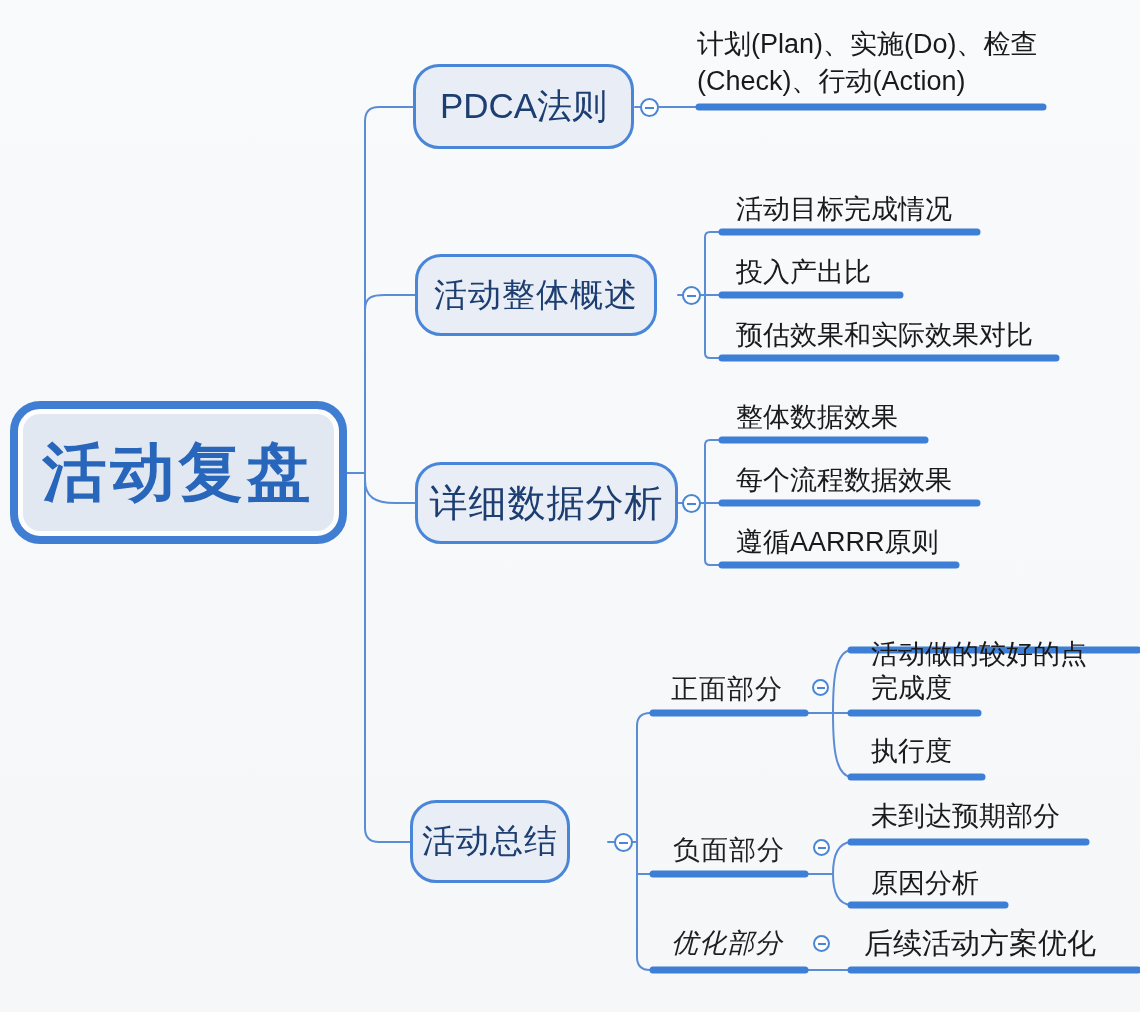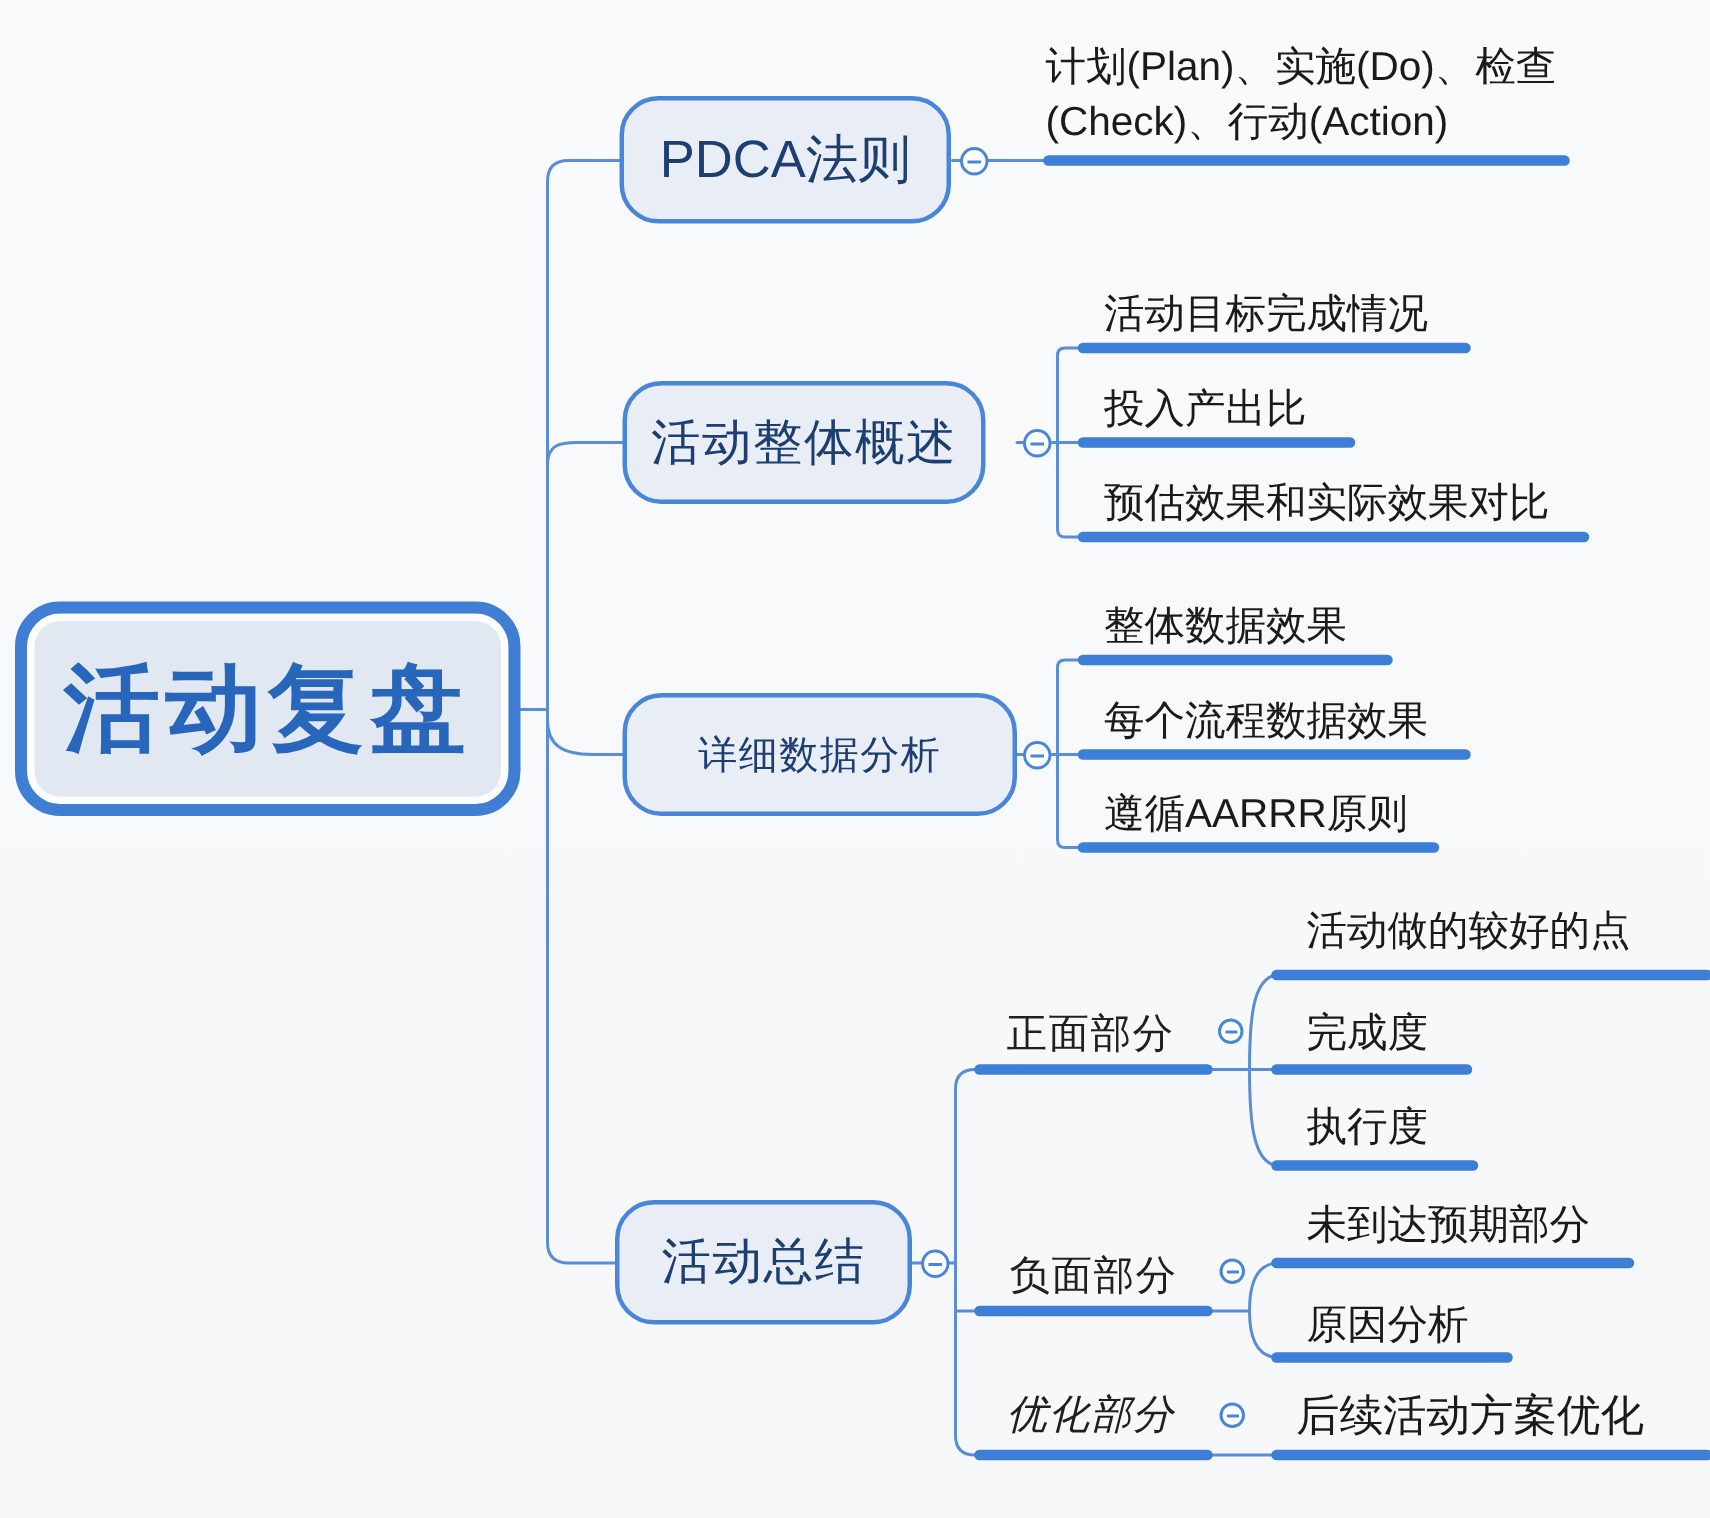--- a/index.html
+++ b/index.html
@@ -22,22 +22,22 @@
     box-sizing:border-box;
   }
   
   .branch-node{
     position:absolute;background:#e9edf6;border:3px solid #4a86d8;border-radius:26px;
     display:flex;align-items:center;justify-content:center;
     color:#1d3e70;box-sizing:border-box;
   }
   .bn-pdca{left:413px;top:64px;width:221px;height:85px;font-size:35px;}
   .bn-overview{left:415px;top:254px;width:242px;height:82px;font-size:33px;letter-spacing:1px;}
-  .bn-data{left:415px;top:462px;width:263px;height:82px;font-size:26px;letter-spacing:1px;}
-  .bn-summary{left:410px;top:800px;width:198px;height:83px;font-size:33px;letter-spacing:1px;}
+  .bn-data{left:415px;top:462px;width:263px;height:82px;font-size:38px;letter-spacing:1px;}
+  .bn-summary{left:410px;top:800px;width:160px;height:83px;font-size:33px;letter-spacing:1px;}
 
   
   .toggle{
     position:absolute;background:#ffffff;border:2px solid #4a86d8;border-radius:50%;
     display:flex;align-items:center;justify-content:center;box-sizing:border-box;
     cursor:pointer;
   }
   .toggle::after{content:"";width:9px;height:2px;background:#4a86d8;}
   .toggle.big{width:19px;height:19px;}
   .toggle.small{width:17px;height:17px;}
@@ -125,21 +125,21 @@
   <div class="leaf-label" style="left:736px;top:317px;">预估效果和实际效果对比</div>
 
   <div class="leaf-label" style="left:736px;top:399px;">整体数据效果</div>
   <div class="leaf-label" style="left:736px;top:462px;">每个流程数据效果</div>
   <div class="leaf-label" style="left:736px;top:524px;">遵循AARRR原则</div>
 
   <div class="sub-label" style="left:671px;top:671px;">正面部分</div>
   <div class="sub-label" style="left:673px;top:832px;">负面部分</div>
   <div class="sub-label" style="left:671px;top:925px;font-style:italic;">优化部分</div>
 
-  <div class="leaf-label" style="left:871px;top:602px;">活动做的较好的点</div>
+  <div class="leaf-label" style="left:871px;top:636px;">活动做的较好的点</div>
   <div class="leaf-label" style="left:871px;top:670px;">完成度</div>
   <div class="leaf-label" style="left:871px;top:733px;">执行度</div>
 
   <div class="leaf-label" style="left:871px;top:798px;">未到达预期部分</div>
   <div class="leaf-label" style="left:871px;top:865px;">原因分析</div>
 
   <div class="leaf-label" style="left:864px;top:924px;font-size:29px;">后续活动方案优化</div>
 
 </div>
 

